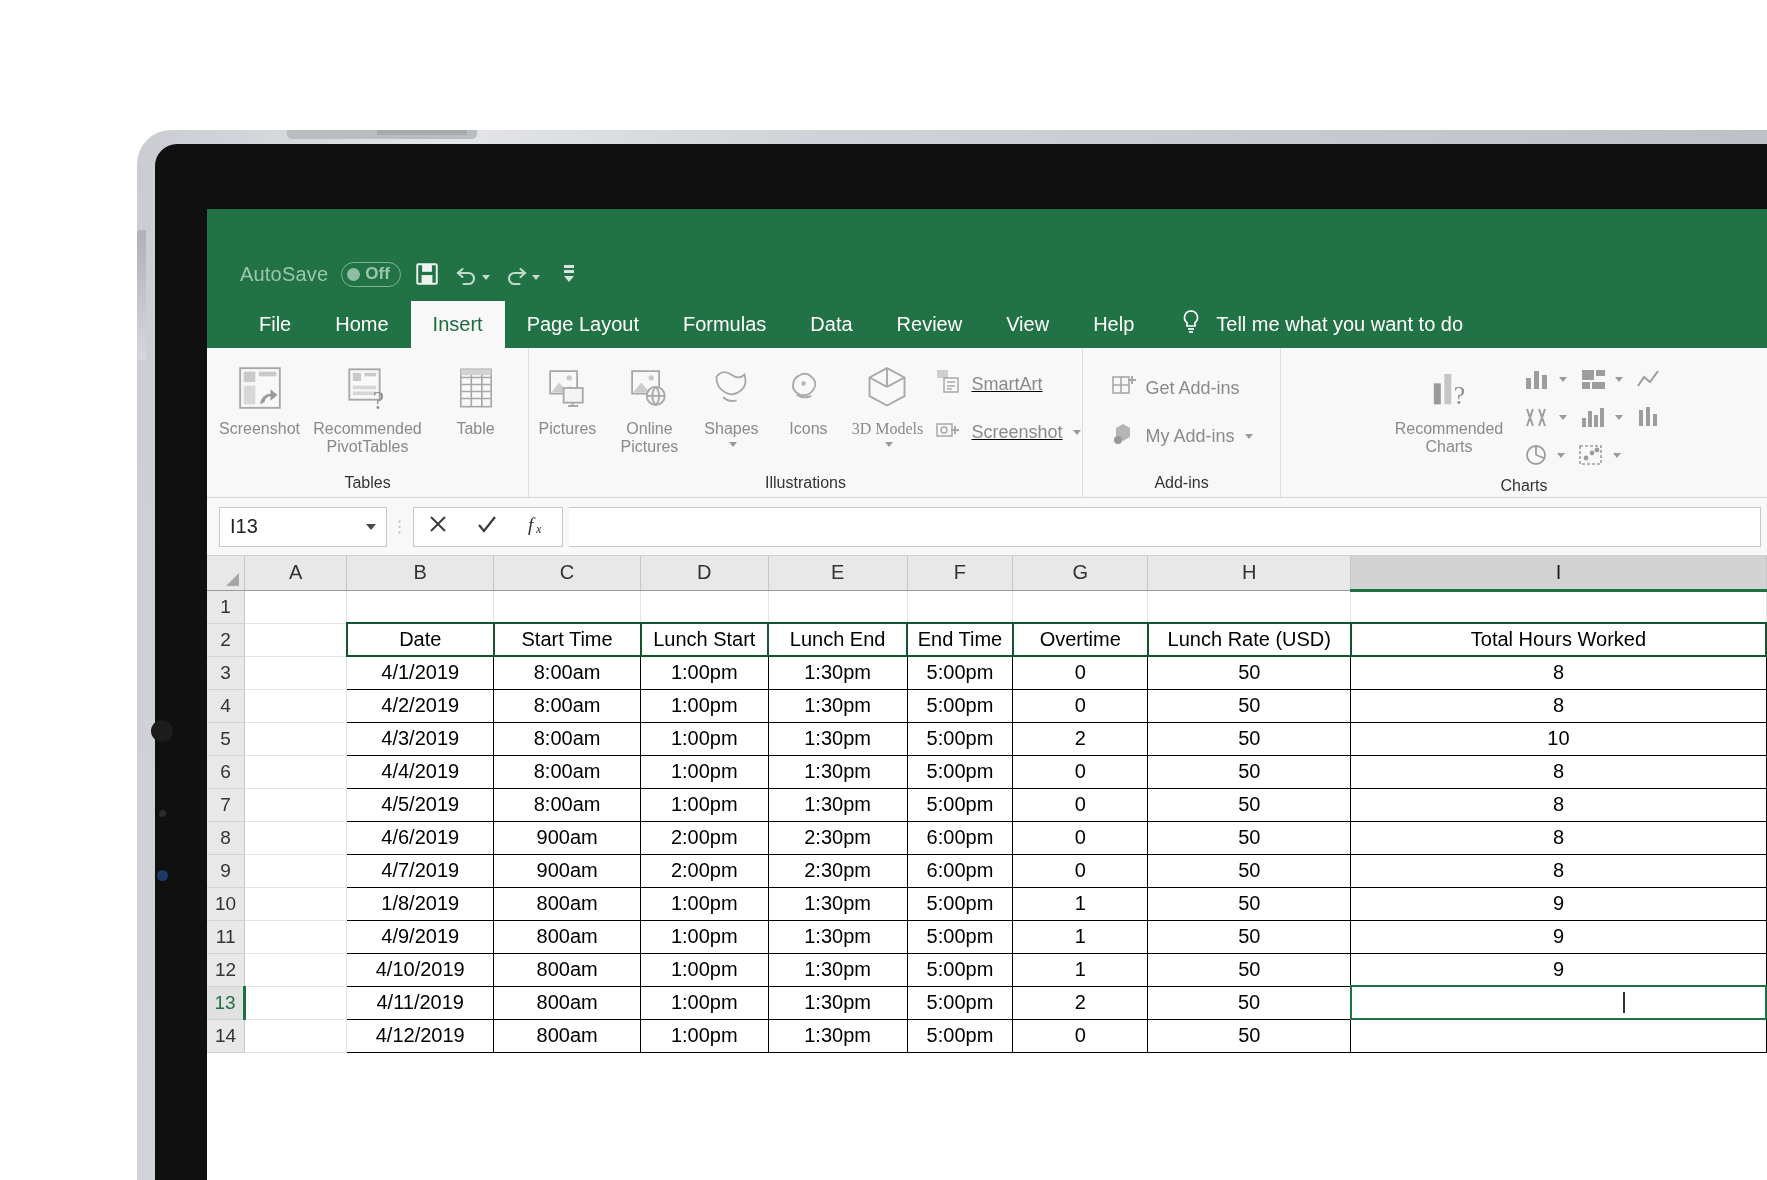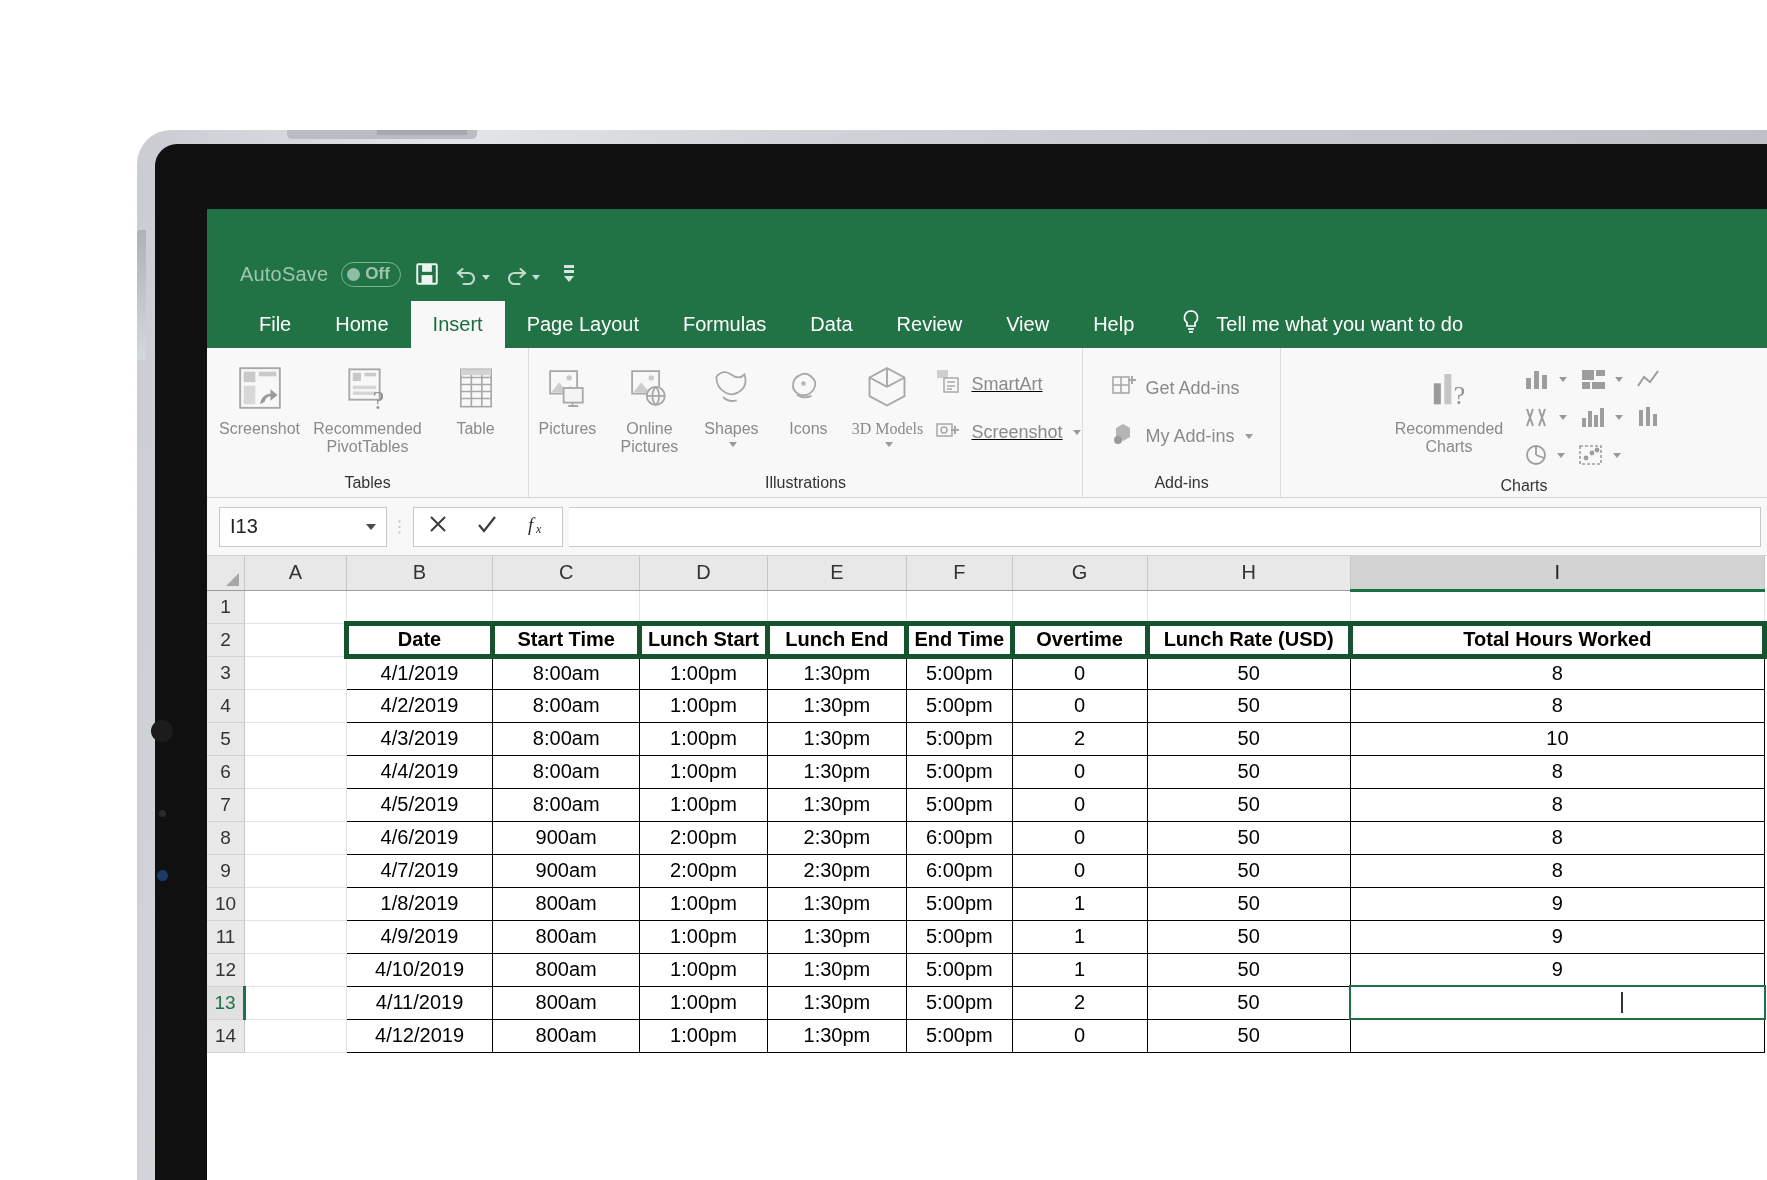--- a/index.html
+++ b/index.html
@@ -265,22 +265,22 @@
     border-right: 1px solid #d8d8d8;
     border-bottom: 1px solid #d8d8d8;
     font-size: 20px; color: #000;
     text-align: center; vertical-align: middle;
     background: #ffffff;
     white-space: nowrap;
     overflow: hidden;
   }
   td.cell.blank { border-right: 1px solid #e2e2e2; border-bottom: 1px solid #e2e2e2; }
   td.cell.bx {
-    border: 5px solid #14532d;
-    font-weight: bold;
+    border: 2px solid #14532d;
+    font-weight: normal;
   }
   td.cell.bd {
     border: 1px solid #000000;
   }
   td.cell.selected {
     border: 2px solid #1e7145;
     position: relative;
   }
   td.cell.selected::after {
     content: "";

